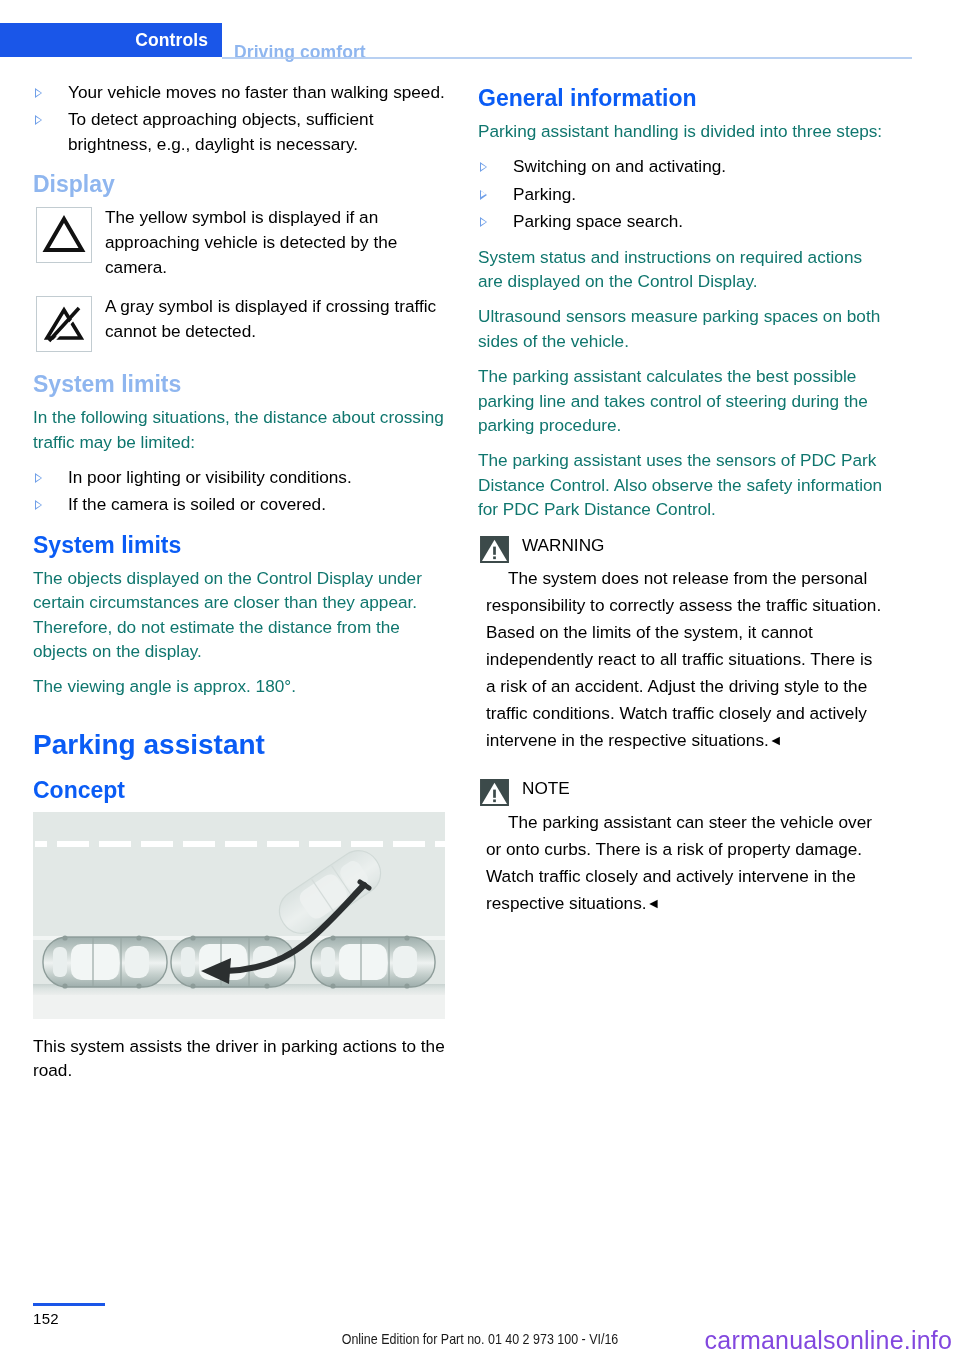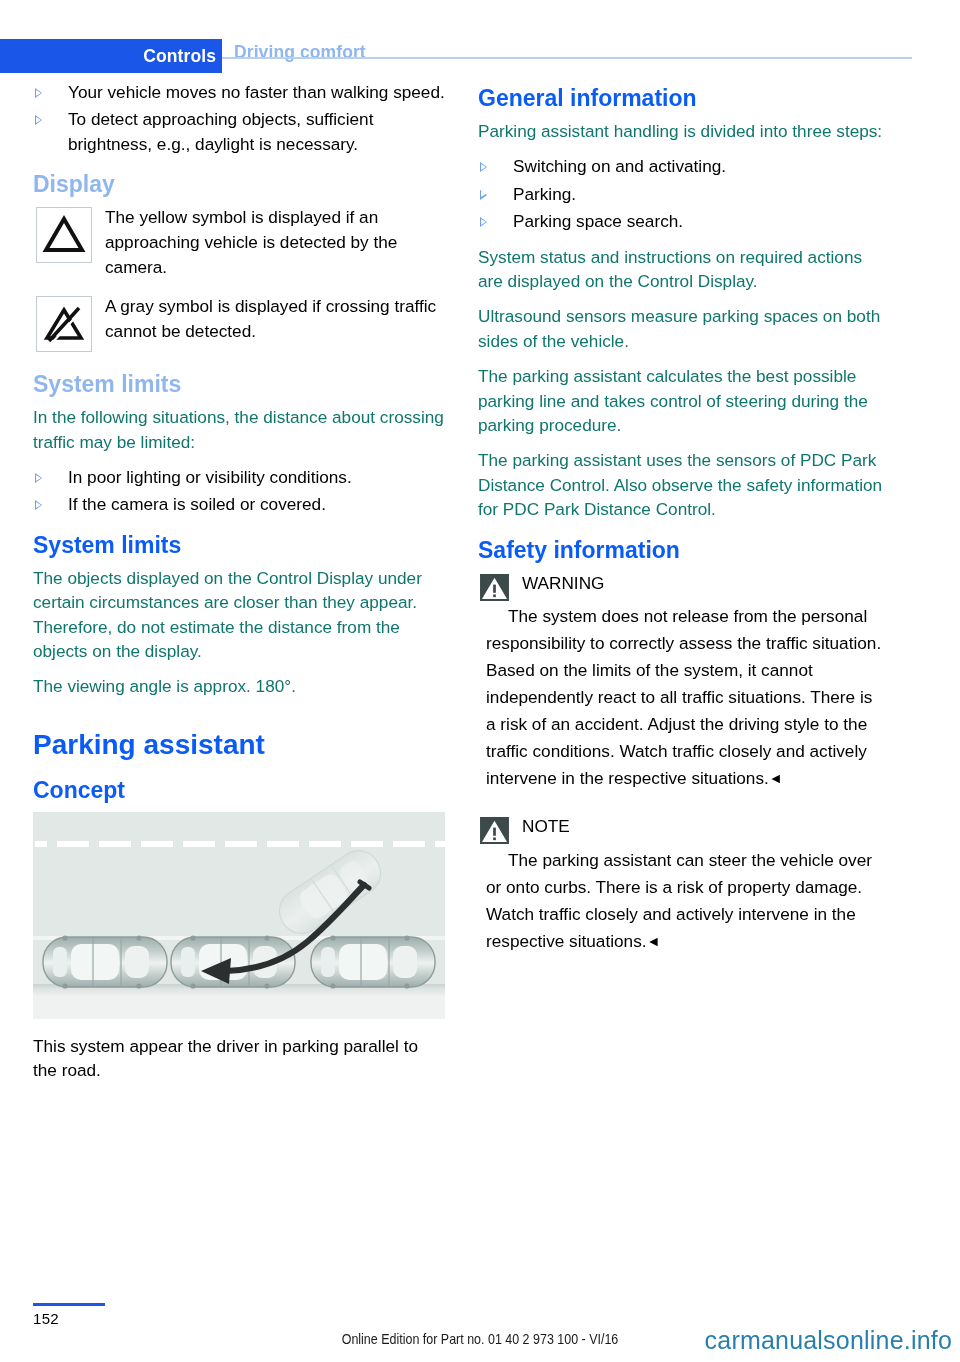--- a/index.html
+++ b/index.html
@@ -20,27 +20,27 @@
   #header {
     position: absolute;
     left: 0;
     top: 23px;
     width: 960px;
     height: 34px;
   }
   #header-tab-active {
     position: absolute;
     left: 0;
-    top: 16px;
+    top: 0;
     width: 222px;
     height: 34px;
     background: #1a56e8;
     box-sizing: border-box;
     text-align: right;
-    padding-right: 6px;
+    padding-right: 14px;
   }
   #header-tab-active .lbl {
     font-size: 17.5px;
     font-weight: bold;
     color: #ffffff;
     line-height: 34px;
     letter-spacing: 0.1px;
   }
   #header-tab-section {
     position: absolute;
@@ -231,21 +231,21 @@
     font-family: "Liberation Sans Narrow", "Liberation Sans", sans-serif;
     font-size: 14.5px;
     color: #1a1a1a;
     transform: scaleX(0.86);
   }
   #watermark {
     position: absolute;
     right: 8px;
     top: 1326px;
     font-size: 25px;
-    color: #0369a1;
+    color: #6d28d9;
     opacity: 0.85;
     letter-spacing: 0.2px;
     white-space: nowrap;
   }
 </style>
 </head>
 <body>
 
 <div id="header">
   <div id="header-tab-active">
@@ -406,21 +406,21 @@
       </g>
     </g>
 
     <g>
       <path d="M331,73 C318,86 300,108 274,130 C250,150 222,158 193,159" fill="none" stroke="#2b2f30" stroke-width="6.2" stroke-linecap="round"></path>
       <polygon points="168,159 198,146 196,172" fill="#2b2f30"></polygon>
       <line x1="327" y1="70" x2="336" y2="76" stroke="#2b2f30" stroke-width="5" stroke-linecap="round"></line>
     </g>
   </svg>
 
-  <p class="caption">This system appear the driver in parking parallel to the road.</p>
+  <p class="caption">This system assists the driver in parking actions to the road.</p>
 </div>
 
 <div class="column" id="col-right">
 
   <h2 class="h-sub first">General information</h2>
   <p class="para">Parking assistant handling is divided into three steps:</p>
   <ul class="bullets">
     <li>
       <span class="tri"></span>
       <span>Switching on and activating.</span>
@@ -432,21 +432,20 @@
     <li>
       <span class="tri"></span>
       <span>Parking space search.</span>
     </li>
   </ul>
   <p class="para">System status and instructions on required actions are displayed on the Control Display.</p>
   <p class="para">Ultrasound sensors measure parking spaces on both sides of the vehicle.</p>
   <p class="para">The parking assistant calculates the best possible parking line and takes control of steering during the parking procedure.</p>
   <p class="para">The parking assistant uses the sensors of PDC Park Distance Control. Also observe the safety information for PDC Park Distance Control.</p>
 
-  <h2 class="h-sub">Safety information</h2>
 
   <div class="hazard">
     <svg class="hz-icon" viewBox="0 0 30 28">
       <rect x="0" y="0" width="30" height="28" fill="#3c4a4a"></rect>
       <polygon points="15,4 28,26 2,26" fill="#ffffff"></polygon>
       <rect x="13.6" y="11" width="2.8" height="8.5" fill="#3c4a4a"></rect>
       <rect x="13.6" y="21.2" width="2.8" height="2.8" fill="#3c4a4a"></rect>
     </svg>
     <p class="hz-title">WARNING</p>
     <p class="hz-body"><span>The system does not release from the personal responsibility to correctly assess the traffic situation. Based on the limits of the system, it cannot independently react to all traffic situations. There is a risk of an accident. Adjust the driving style to the traffic conditions. Watch traffic closely and actively intervene in the respective situations.</span><span class="endmark">◄</span></p>

